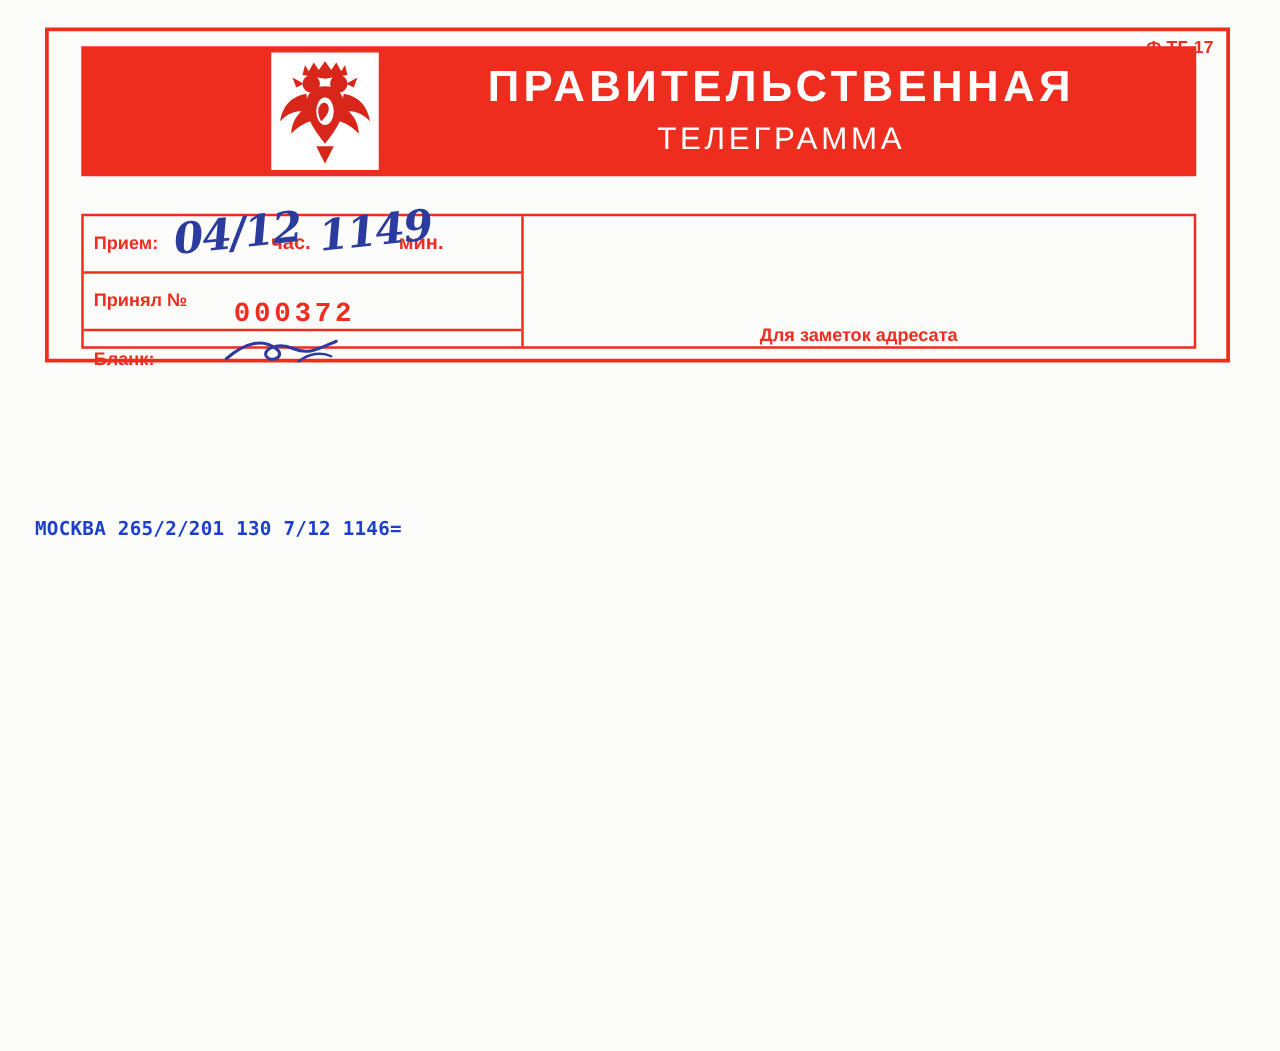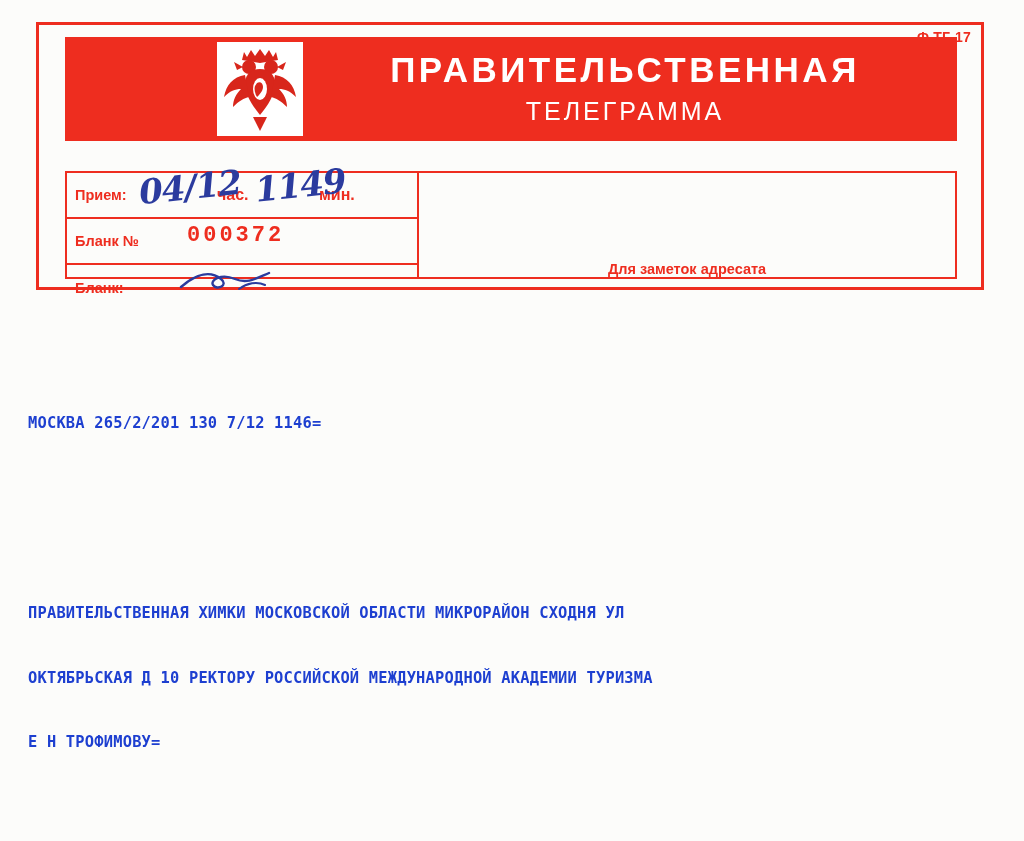--- a/index.html
+++ b/index.html
@@ -137,21 +137,21 @@
     color: #ee2d1f;
     font-weight: bold;
     position: absolute;
   }
   .lbl-hour { left: 150px; }
   .lbl-min  { left: 252px; }
 
   .blank-num {
     position: absolute;
     left: 120px;
-    top: 4px;
+    top: 20px;
     font-family: "Liberation Mono", monospace;
     font-size: 22px;
     font-weight: bold;
     letter-spacing: 3px;
     color: #ee2d1f;
   }
 
   
   .hand {
     position: absolute;
@@ -241,21 +241,21 @@
 
         <div class="row div-b">
           <span class="lbl">Прием:</span>
           <span class="lbl-mid lbl-hour">час.</span>
           <span class="lbl-mid lbl-min">мин.</span>
           <span class="hand hand-date">04/12</span>
           <span class="hand hand-time">1149</span>
         </div>
 
         <div class="row div-b">
-          <span class="lbl">Бланк №</span>
+          <span class="lbl">Принял №</span>
           <span class="blank-num">000372</span>
         </div>
 
         <div class="row">
           <span class="lbl">Бланк:</span>
           <svg class="sign-svg" width="120" height="30" viewBox="0 0 120 30" aria-hidden="true">
             <path d="M4 20 C20 6 34 4 44 12 C52 18 40 24 36 18 C33 13 44 6 58 12 C70 17 78 12 92 6" fill="none" stroke="#2b3b9e" stroke-width="2.4" stroke-linecap="round"></path>
             <path d="M62 22 C70 16 80 14 88 18" fill="none" stroke="#2b3b9e" stroke-width="2" stroke-linecap="round"></path>
           </svg>
         </div>
@@ -267,25 +267,20 @@
     </div>
 
   </div>
 
   <div class="body-text">
 
     <div class="blk">
       <div class="line">МОСКВА 265/2/201 130 7/12 1146=</div>
     </div>
 
-    <div class="blk">
-      <div class="line">ПРАВИТЕЛЬСТВЕННАЯ ХИМКИ МОСКОВСКОЙ ОБЛАСТИ МИКРОРАЙОН СХОДНЯ УЛ</div>
-      <div class="line">ОКТЯБРЬСКАЯ Д 10 РЕКТОРУ РОССИЙСКОЙ МЕЖДУНАРОДНОЙ АКАДЕМИИ ТУРИЗМА</div>
-      <div class="line">Е Н ТРОФИМОВУ=</div>
-    </div>
 
     
 
     
 
   </div>
 
 </div>
 
 </body></html>

